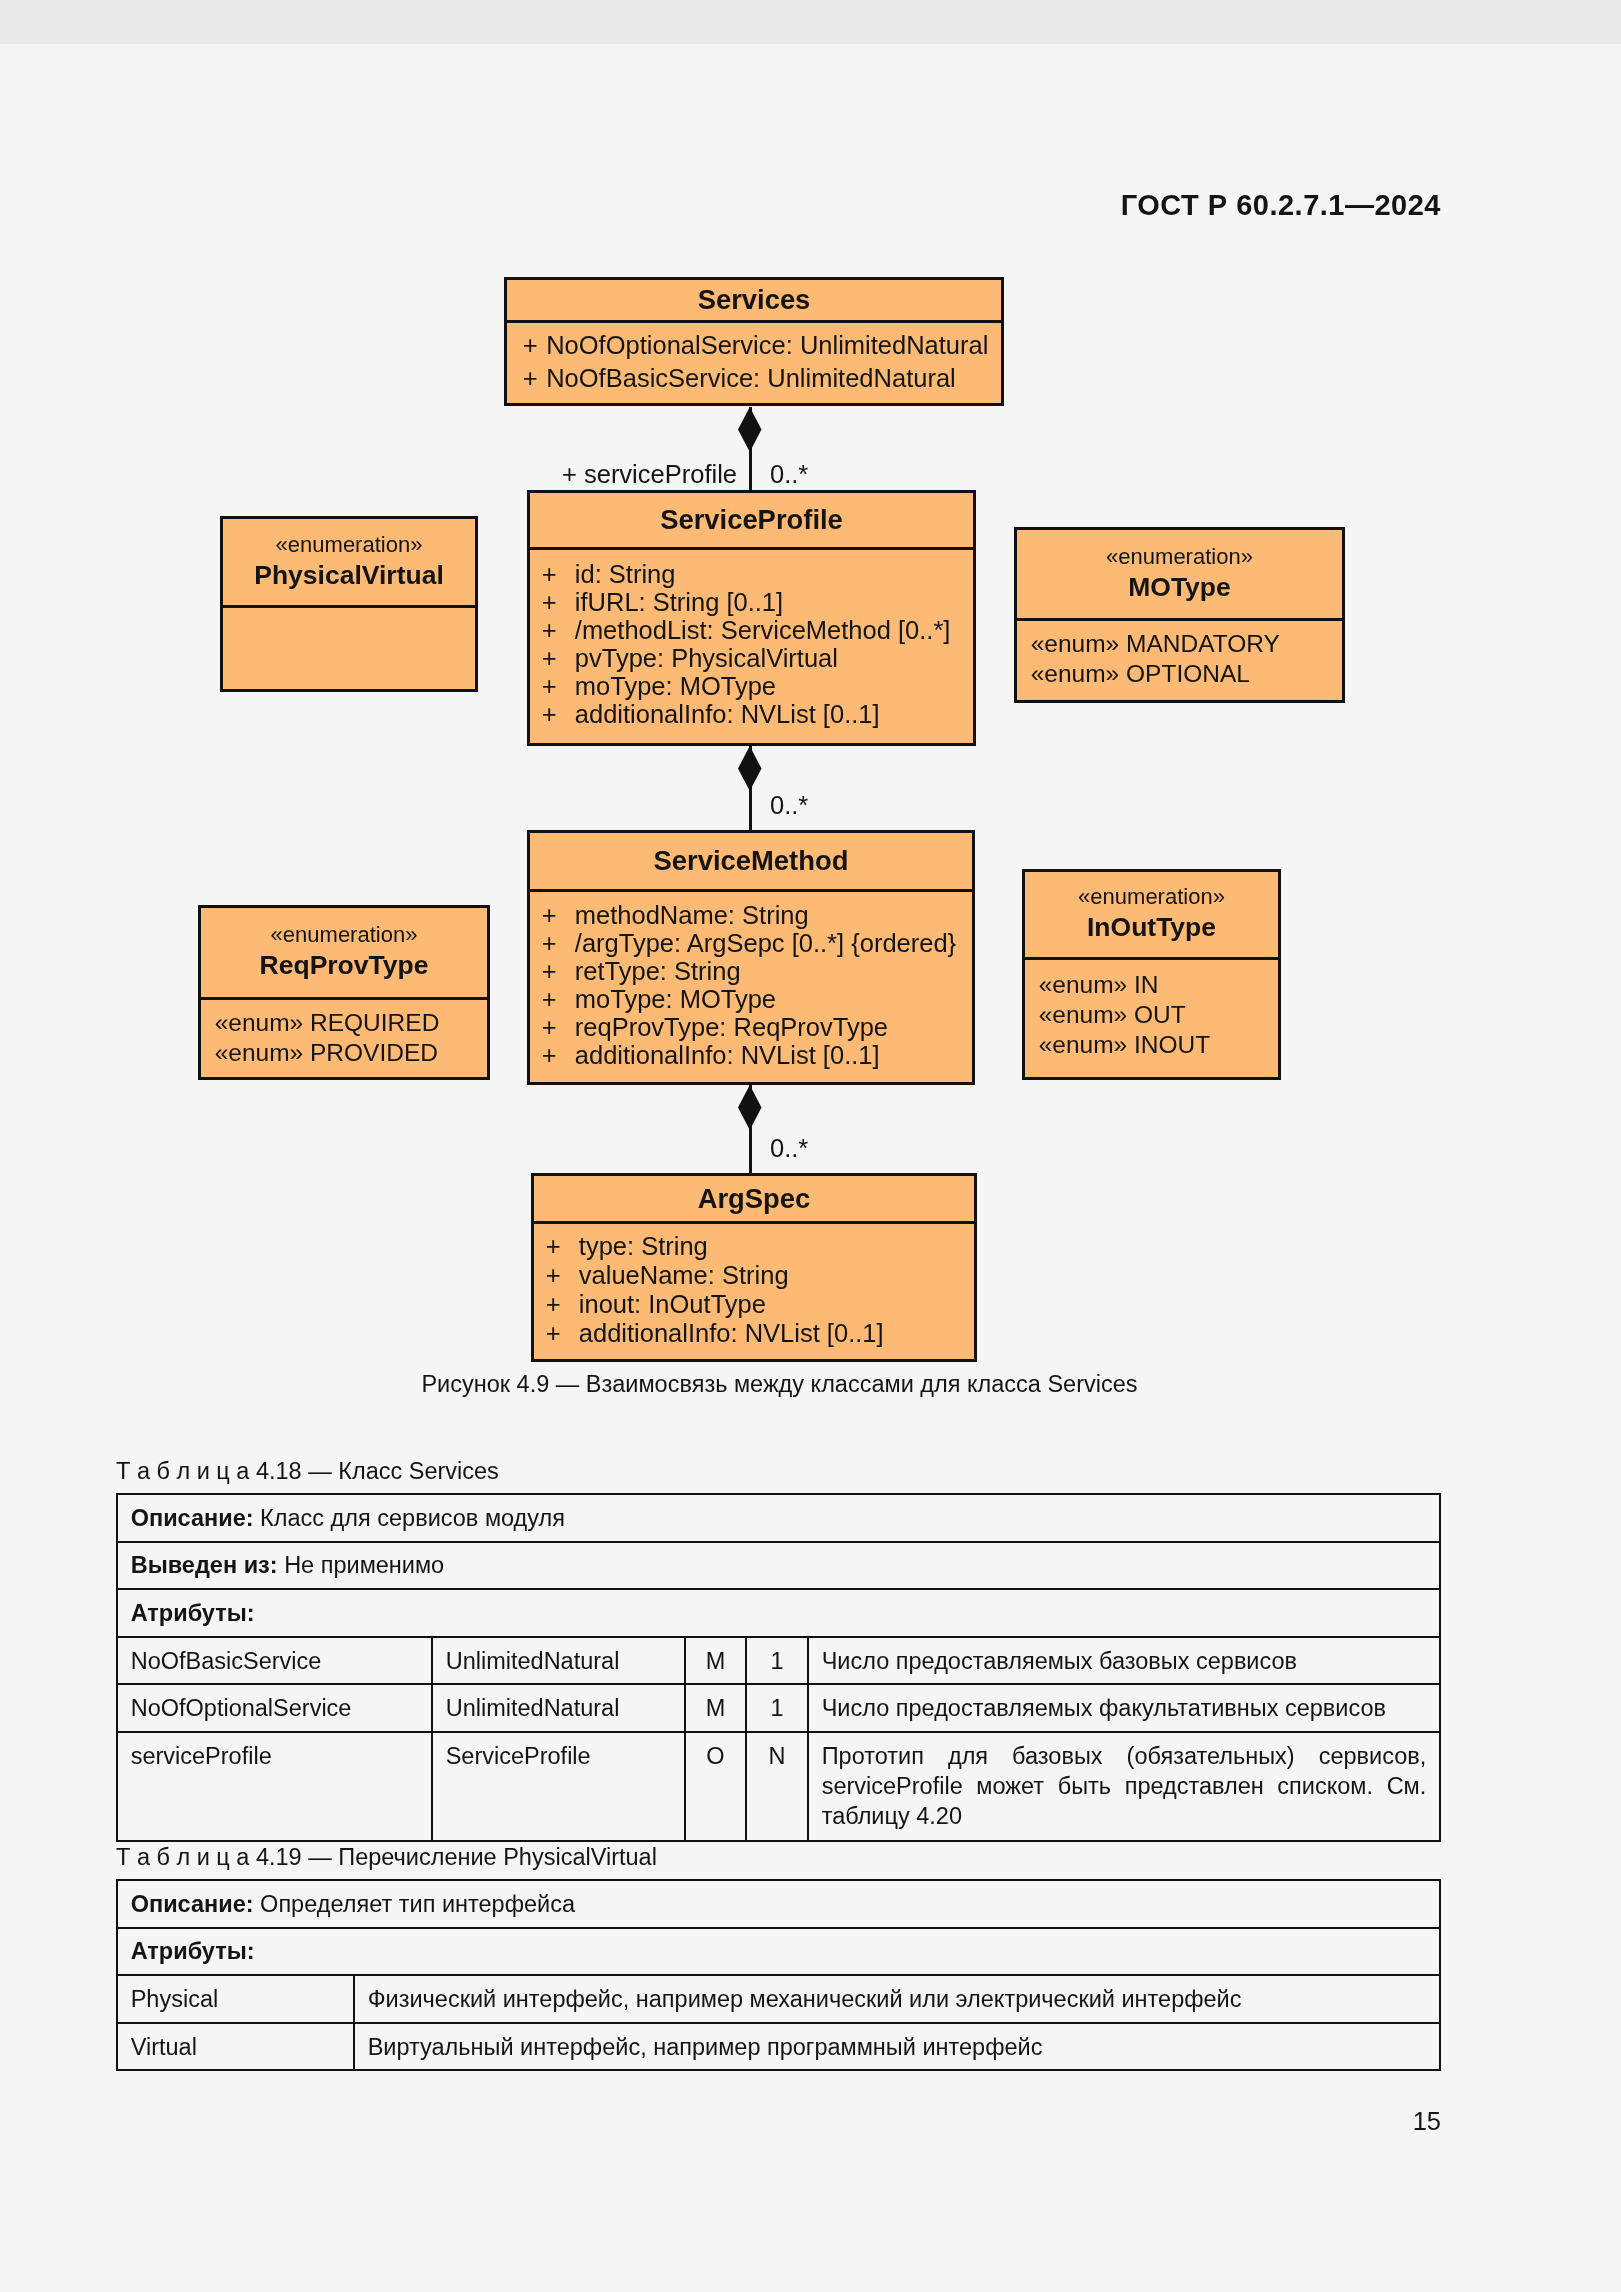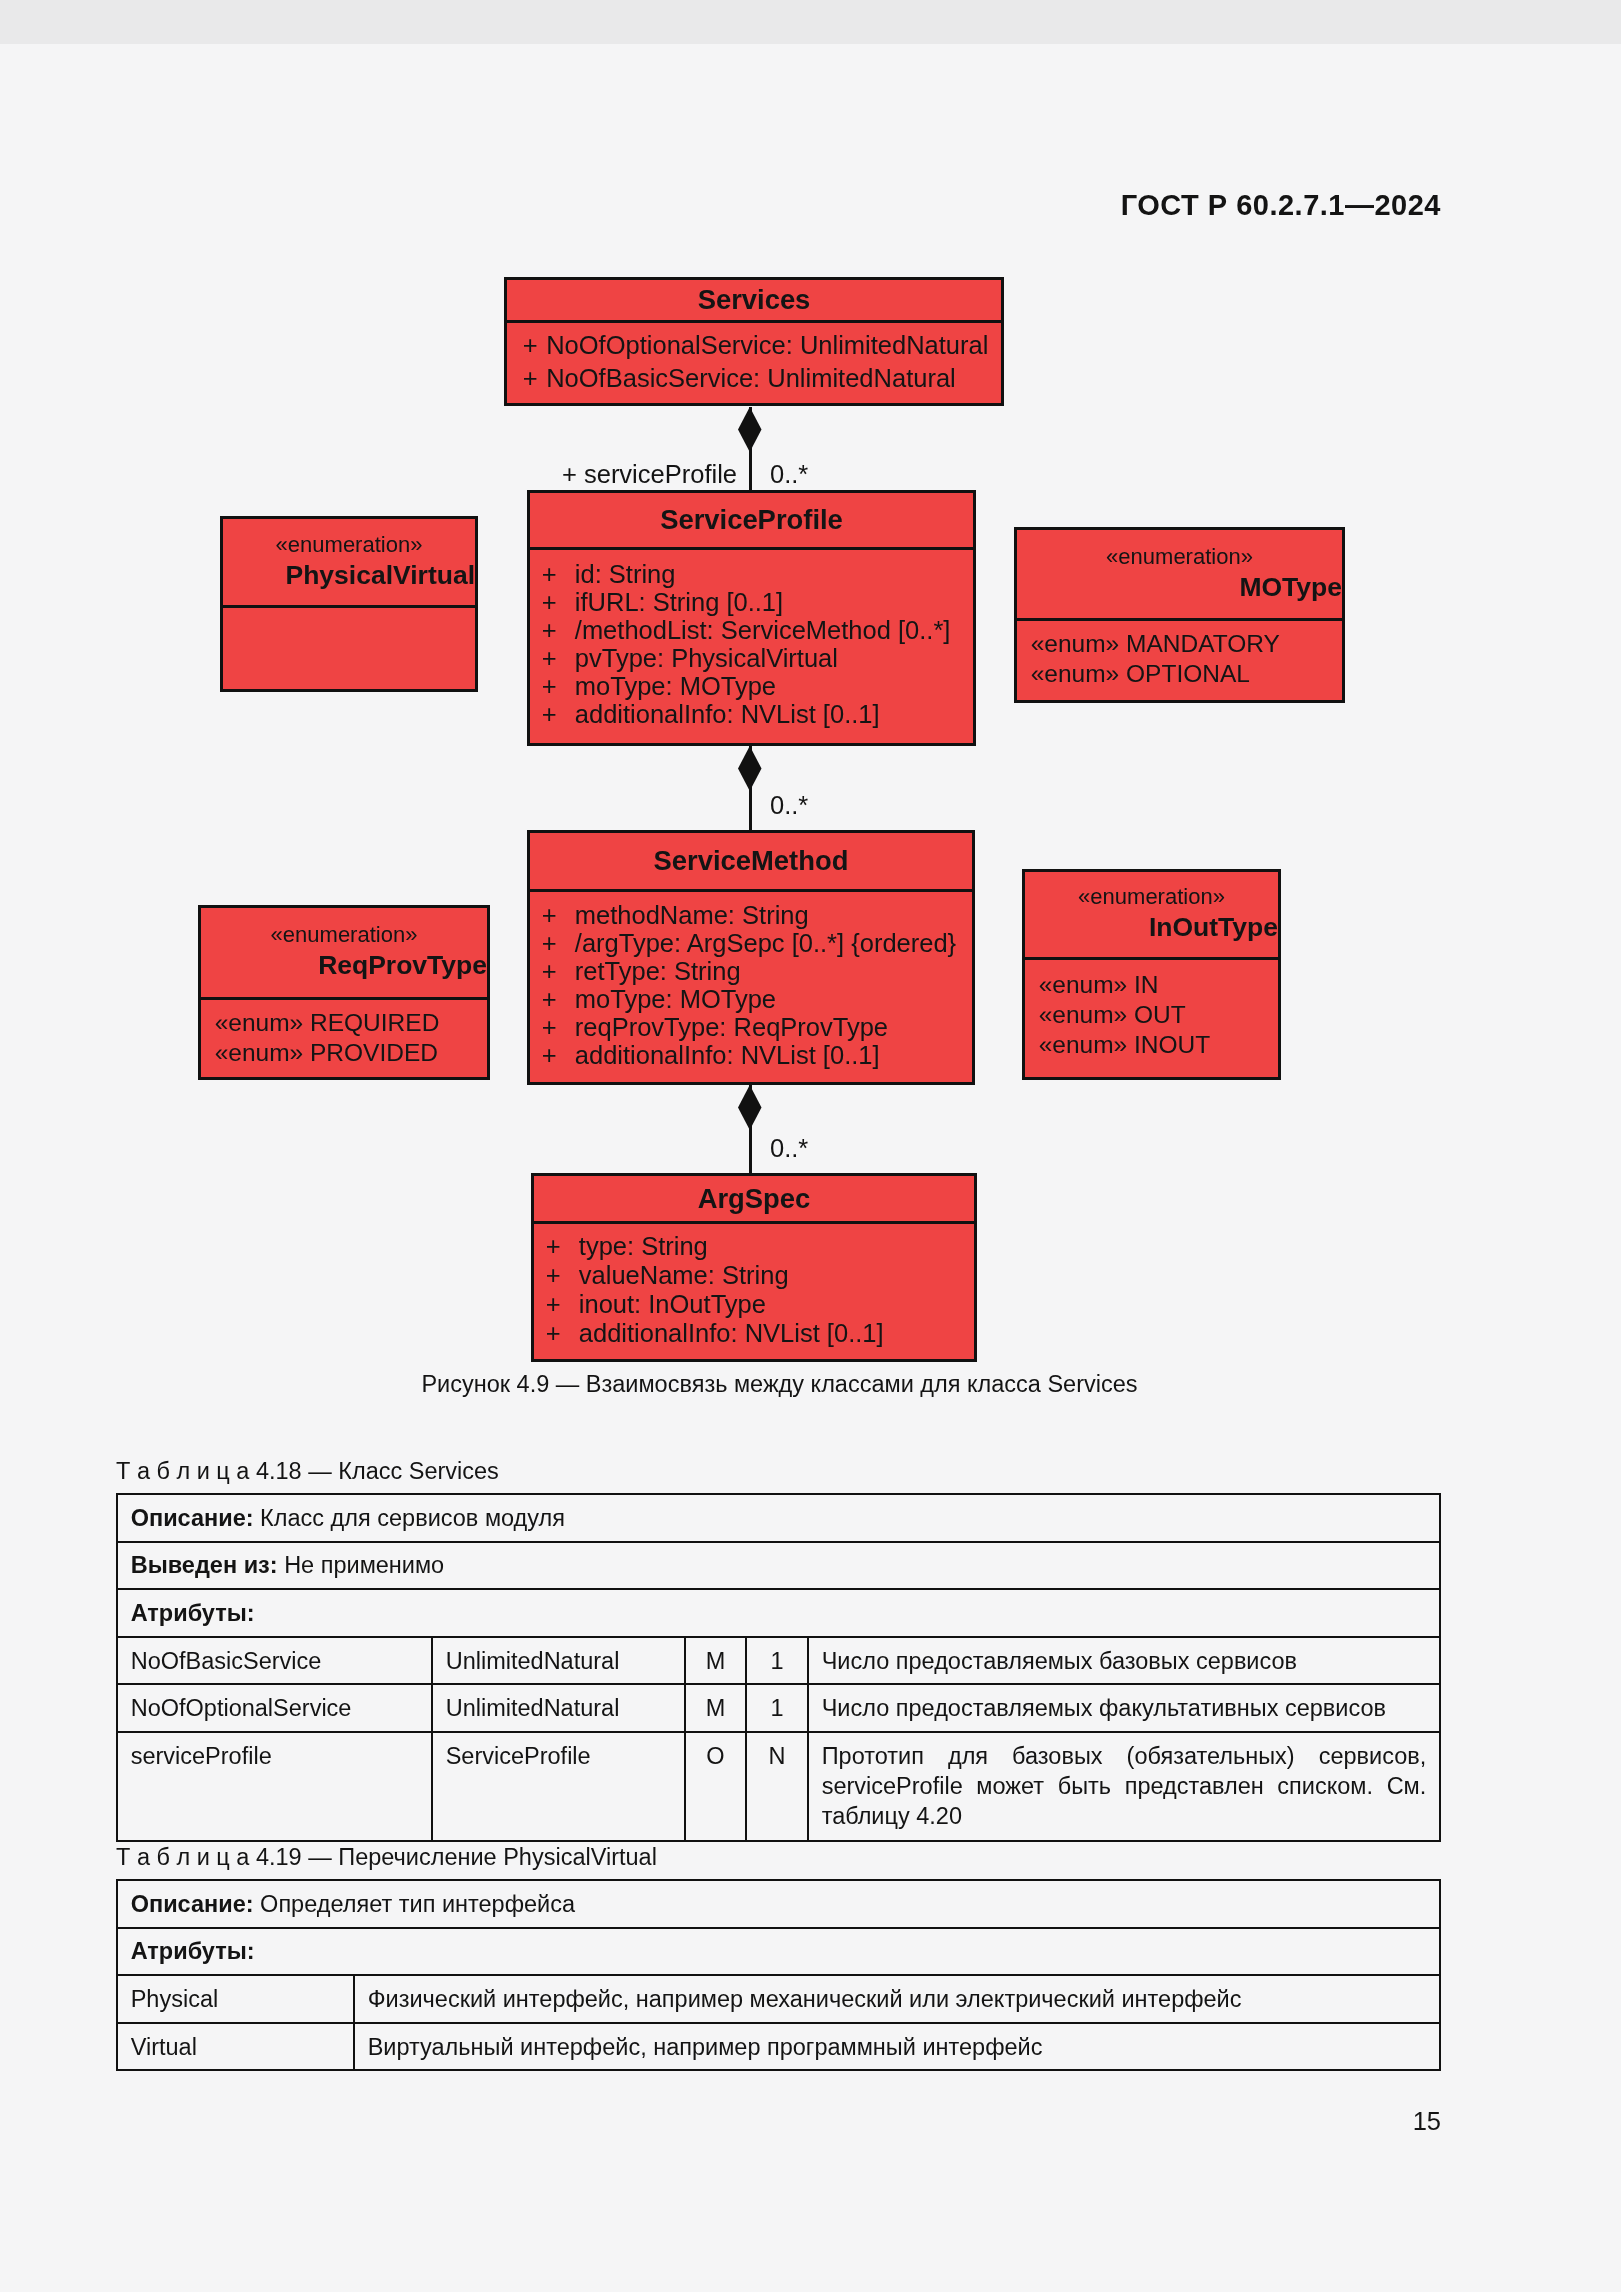--- a/index.html
+++ b/index.html
@@ -11,30 +11,30 @@
     overflow:hidden;
     margin-top:44px;
   }
   .abs { position:absolute; }
 
   
   .doc-header { left:118px; top:145px; width:1323px; text-align:right;
     font-weight:bold; font-size:29px; letter-spacing:0.5px; }
 
   
-  .cls, .enumcls { position:absolute; border:3.9px solid #111; background:#ef4444; }
+  .cls, .enumcls { position:absolute; border:3.9px solid #111; background:#fdba74; }
   .cls-title { border-bottom:3.9px solid #111; text-align:center; font-weight:bold; font-size:27.4px;
     display:flex; align-items:center; justify-content:center; }
   .cls-attrs { padding:7.8px 5.9px 0 11.8px; font-size:25.5px; }
   .arow { display:flex; }
   .plus { flex:0 0 33px; }
   .plus.narrow { flex:0 0 23.5px; }
   .enum-head { border-bottom:3.9px solid #111; text-align:center; }
   .enum-stereo { font-size:22px; line-height:29px; }
-  .enum-name { font-size:26.5px; font-weight:bold; line-height:33px;text-align:right; }
+  .enum-name { font-size:26.5px; font-weight:bold; line-height:33px; }
   .enum-items { padding:7.8px 5.9px 0 13.7px; font-size:24.5px; }
 
   
   .vline { position:absolute; width:2.9px; background:#111; }
   .diamond { position:absolute; width:23.5px; height:45px; background:#111;
     clip-path:polygon(50% 0, 100% 50%, 50% 100%, 0 50%); }
   .conn-label { position:absolute; font-size:25.5px; white-space:nowrap; }
 
   .caption { left:118px; top:1327px; width:1323px; text-align:center; font-size:23.5px; }
   .tbl-heading { font-size:23.5px; white-space:nowrap; }

